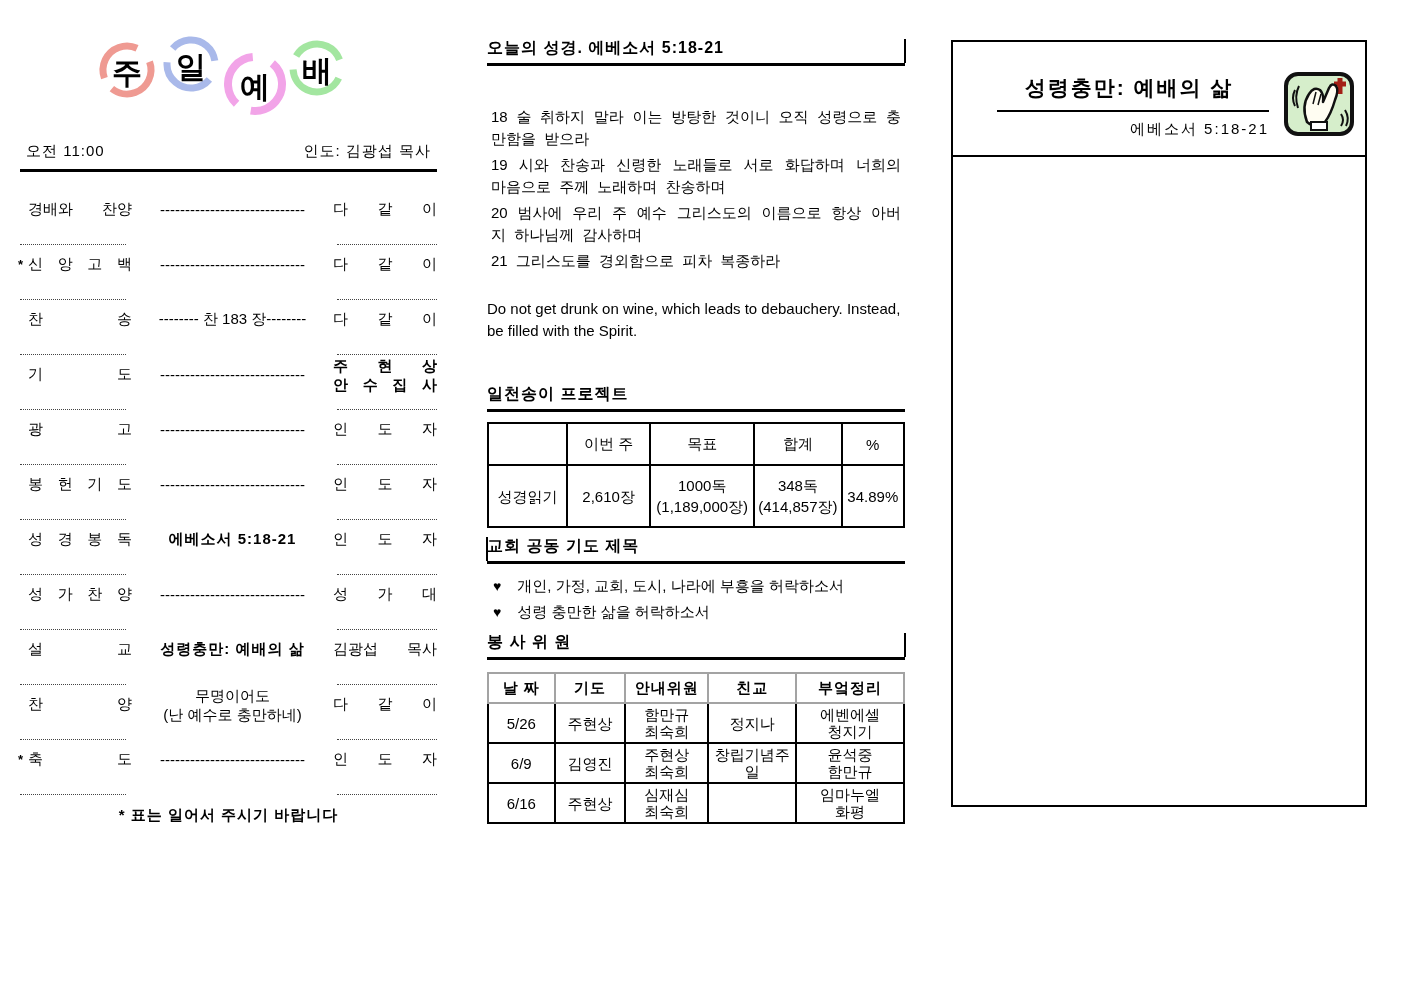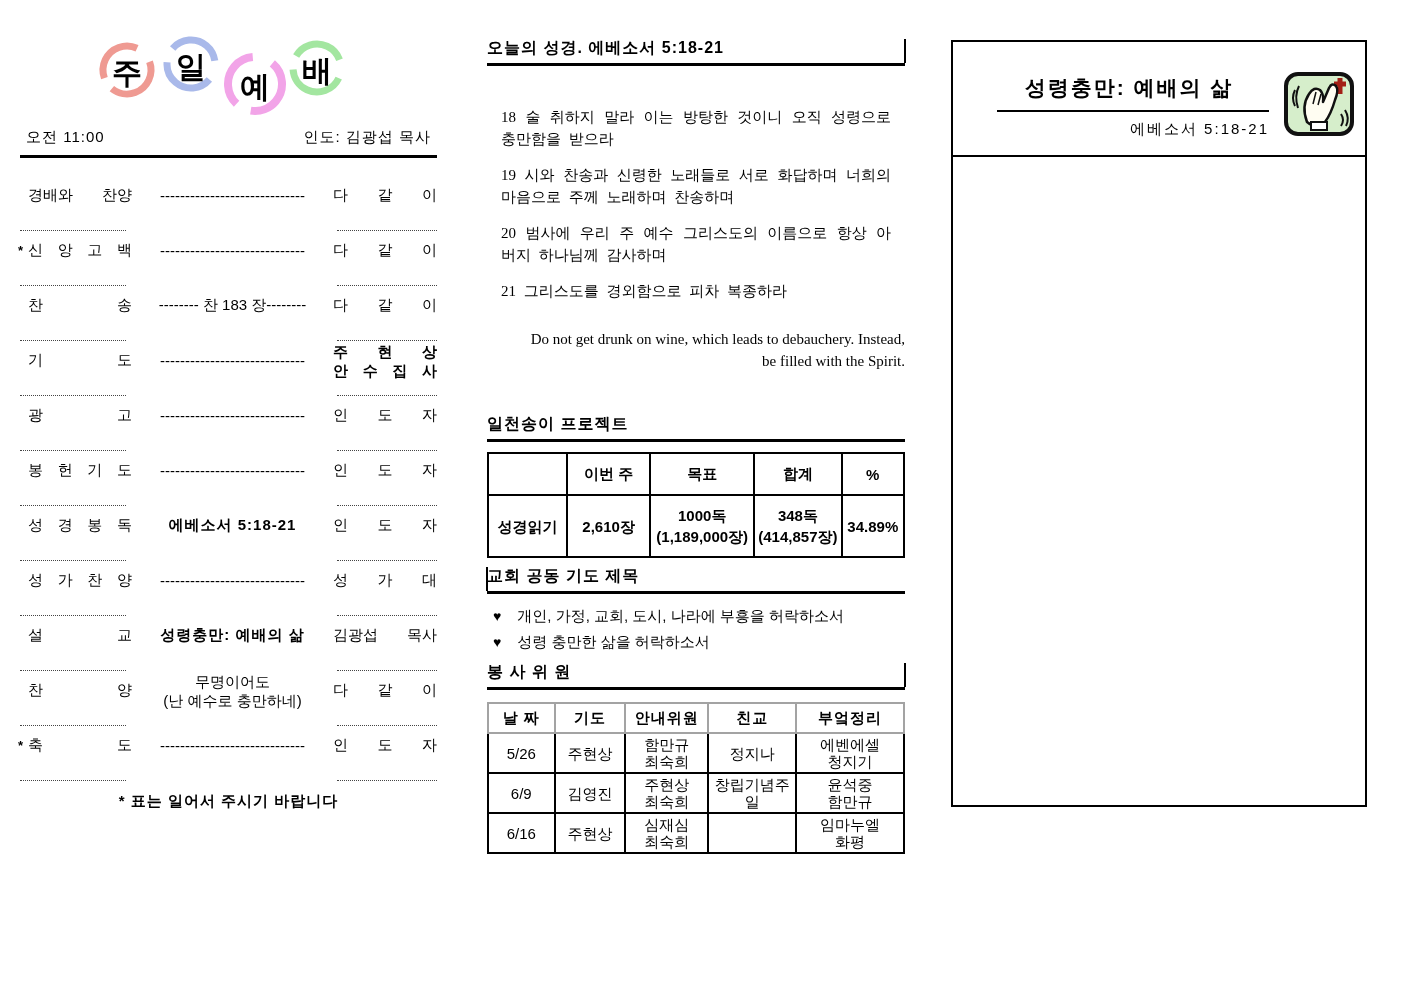--- a/index.html
+++ b/index.html
@@ -2,46 +2,46 @@
 <html><head>
 <meta charset="utf-8">
 <style>
   html,body{margin:0;padding:0;background:#fff;}
   body{width:1403px;height:992px;font-family:"Liberation Sans",sans-serif;color:#000;}
   .page{position:relative;width:1403px;height:992px;background:#ffffff;overflow:hidden;}
 
   
   .left-col{position:absolute;left:20px;top:30px;width:417px;}
   .title-hold{width:300px;margin:6px auto 0;}
-  .time-row{display:flex;justify-content:space-between;font-size:15px;padding:0 6px;letter-spacing:1px;gap:24px;}
+  .time-row{display:flex;justify-content:space-between;font-size:15px;margin-top:14px;padding:0 6px;letter-spacing:1px;gap:24px;}
   .thick-rule{border-bottom:3px solid #000;margin-top:8px;}
   .worship{margin-top:18px;}
   .w-item{position:relative;height:55px;display:grid;grid-template-columns:112px 1fr 104px;column-gap:10px;align-items:center;box-sizing:border-box;padding-bottom:16px;}
   .w-label{position:relative;font-size:15px;text-align:justify;text-align-last:justify;padding-left:8px;}
   .w-star{position:absolute;left:-2px;top:2px;font-size:13px;font-weight:bold;}
   .w-center{font-size:15px;text-align:center;white-space:nowrap;overflow:hidden;color:#000;}
   .w-center.bold{font-weight:bold;letter-spacing:1px;}
   .w-center .cline{line-height:19px;white-space:nowrap;}
   .w-right{font-size:15px;text-align:justify;text-align-last:justify;}
   .w-right .rline{line-height:19px;text-align:justify;text-align-last:justify;font-weight:bold;}
   .sep-l{position:absolute;bottom:0;left:0;width:106px;border-bottom:1px dotted #444;}
   .sep-r{position:absolute;bottom:0;right:0;width:100px;border-bottom:1px dotted #444;}
   .footnote{text-align:center;font-size:15px;margin-top:11px;letter-spacing:1px;font-weight:bold;}
 
   
   .mid-col{position:absolute;left:487px;top:38px;width:418px;}
   .sec-header{position:relative;font-weight:bold;font-size:16px;border-bottom:3px solid #000;padding-bottom:4px;letter-spacing:1px;}
   .sec-header.right-tick::after{content:"";position:absolute;right:-1px;bottom:0;height:24px;border-right:2px solid #000;}
   .sec-header.left-tick::before{content:"";position:absolute;left:-1px;bottom:0;height:24px;border-left:2px solid #000;}
   .verses{margin-top:40px;font-size:15px;line-height:22px;text-align:justify;word-spacing:4px;}
-  .verse{margin:14px;font-family:Liberation Serif, serif;}
-  .english{margin-top:26px;font-size:15px;line-height:22px;text-align:right;font-family:Liberation Serif, serif;}
+  .verse{margin:4px;}
+  .english{margin-top:26px;font-size:15px;line-height:22px;text-align:left;}
   .project-header{margin-top:42px;}
   table.t1{width:100%;border-collapse:collapse;margin-top:10px;table-layout:fixed;}
-  .t1 th,.t1 td{border:2px solid #000;text-align:center;font-size:15px;font-weight:bold;padding:0;}
+  .t1 th,.t1 td{border:2px solid #000;text-align:center;font-size:15px;font-weight:normal;padding:0;}
   .t1 th{height:40px;}
   .t1 td{height:60px;line-height:21px;}
   .prayer-header{margin-top:8px;}
   .prayer-list{margin-top:12px;margin-bottom:10px;}
   .prayer-item{display:flex;gap:16px;font-size:15px;line-height:20px;margin-bottom:6px;padding-left:6px;}
   .heart{font-size:14px;}
   table.t2{width:100%;border-collapse:collapse;margin-top:12px;table-layout:fixed;}
   .t2 th{border:2px solid #a3a3a3;font-size:15px;height:28px;font-weight:bold;padding:0;letter-spacing:1px;}
   .t2 td{border:2px solid #000;font-size:15px;text-align:center;height:38px;line-height:17px;padding:0;}
 

